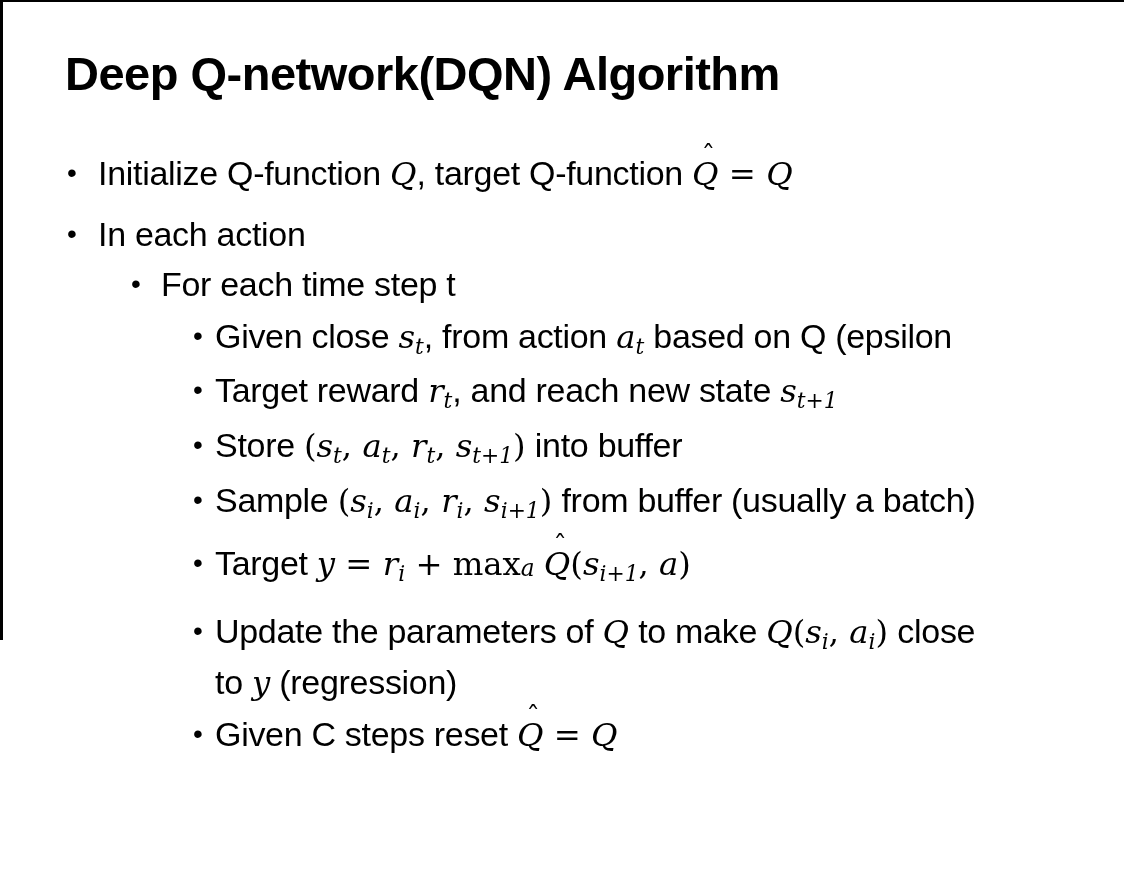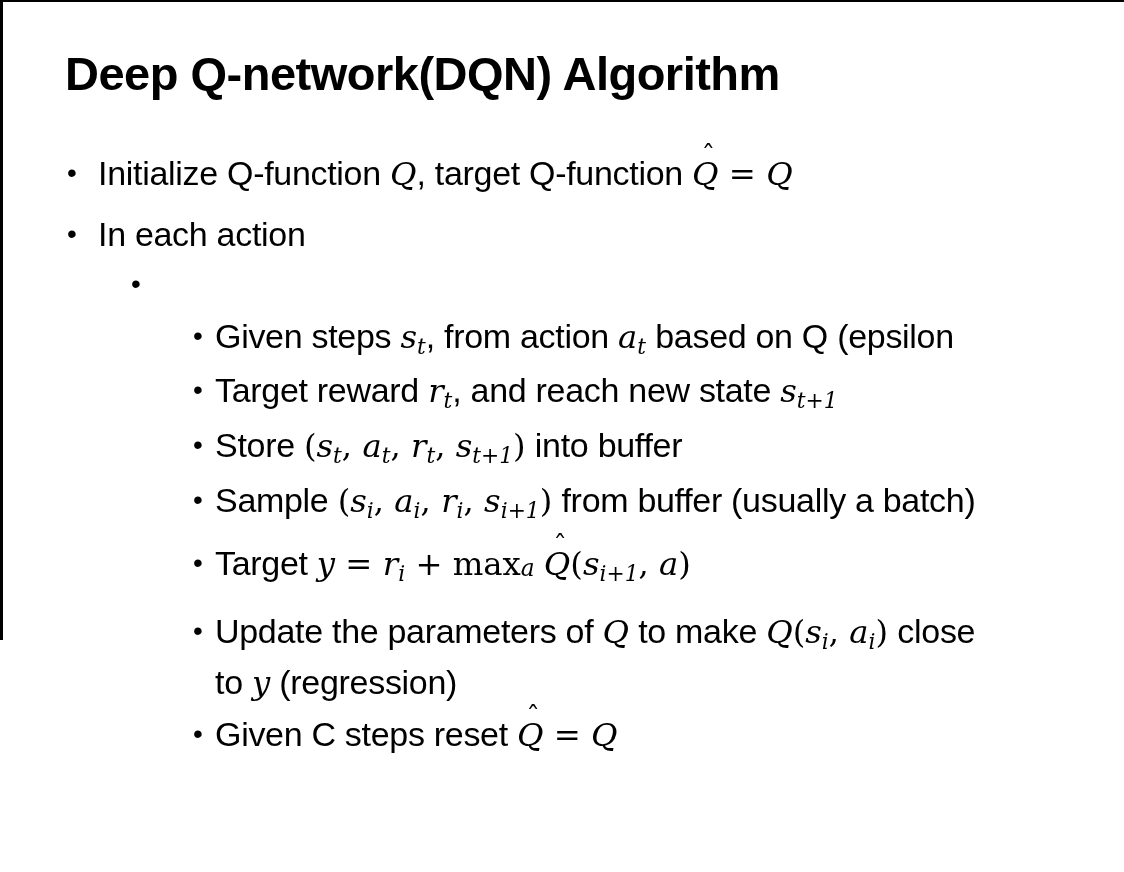--- a/index.html
+++ b/index.html
@@ -76,24 +76,25 @@
       <div class="item l1">
         <span class="marker">•</span>
         <div class="content"><span class="t">Initialize Q-function </span><span class="m">Q</span><span class="t">, target Q-function </span><span class="hat"><span class="base">Q</span><span class="mark">ˆ</span></span><span class="mr"> = </span><span class="m">Q</span></div>
       </div>
       <div class="item l1">
         <span class="marker">•</span>
         <div class="content"><span class="t">In each action</span></div>
       </div>
       <div class="item l2">
         <span class="marker">•</span>
+        <div class="content"><span class="t">For each time step t</span></div>
       </div>
       <div class="item l3">
         <span class="marker">•</span>
-        <div class="content"><span class="t">Given steps </span><span class="m">s</span><span class="sub">t</span><span class="t">, from action </span><span class="m">a</span><span class="sub">t</span><span class="t"> based on Q (epsilon</span><br></div>
+        <div class="content"><span class="t">Given close </span><span class="m">s</span><span class="sub">t</span><span class="t">, from action </span><span class="m">a</span><span class="sub">t</span><span class="t"> based on Q (epsilon</span><br></div>
       </div>
       <div class="item l3">
         <span class="marker">•</span>
         <div class="content"><span class="t">Target reward </span><span class="m">r</span><span class="sub">t</span><span class="t">, and reach new state </span><span class="m">s</span><span class="sub">t+1</span></div>
       </div>
       <div class="item l3">
         <span class="marker">•</span>
         <div class="content"><span class="t">Store </span><span class="mr">(</span><span class="m">s</span><span class="sub">t</span><span class="mr">, </span><span class="m">a</span><span class="sub">t</span><span class="mr">, </span><span class="m">r</span><span class="sub">t</span><span class="mr">, </span><span class="m">s</span><span class="sub">t+1</span><span class="mr">)</span><span class="t"> into buffer</span></div>
       </div>
       <div class="item l3">

